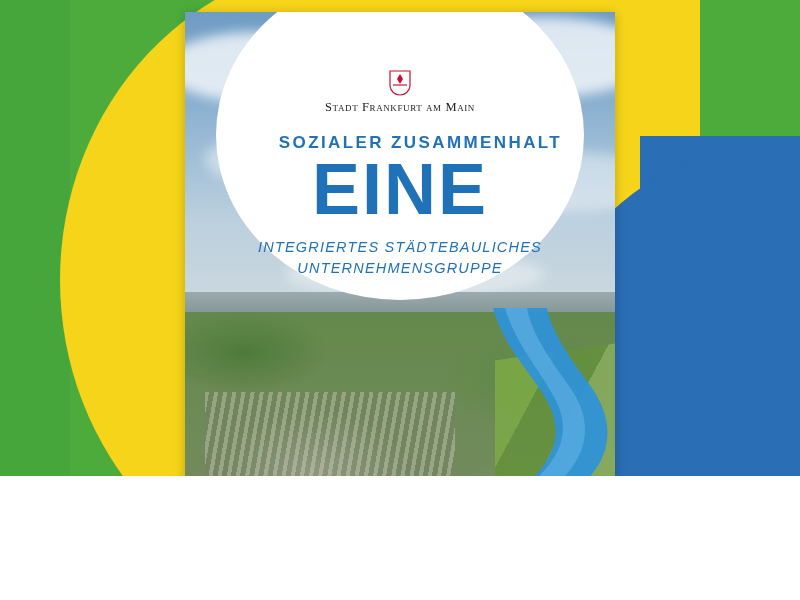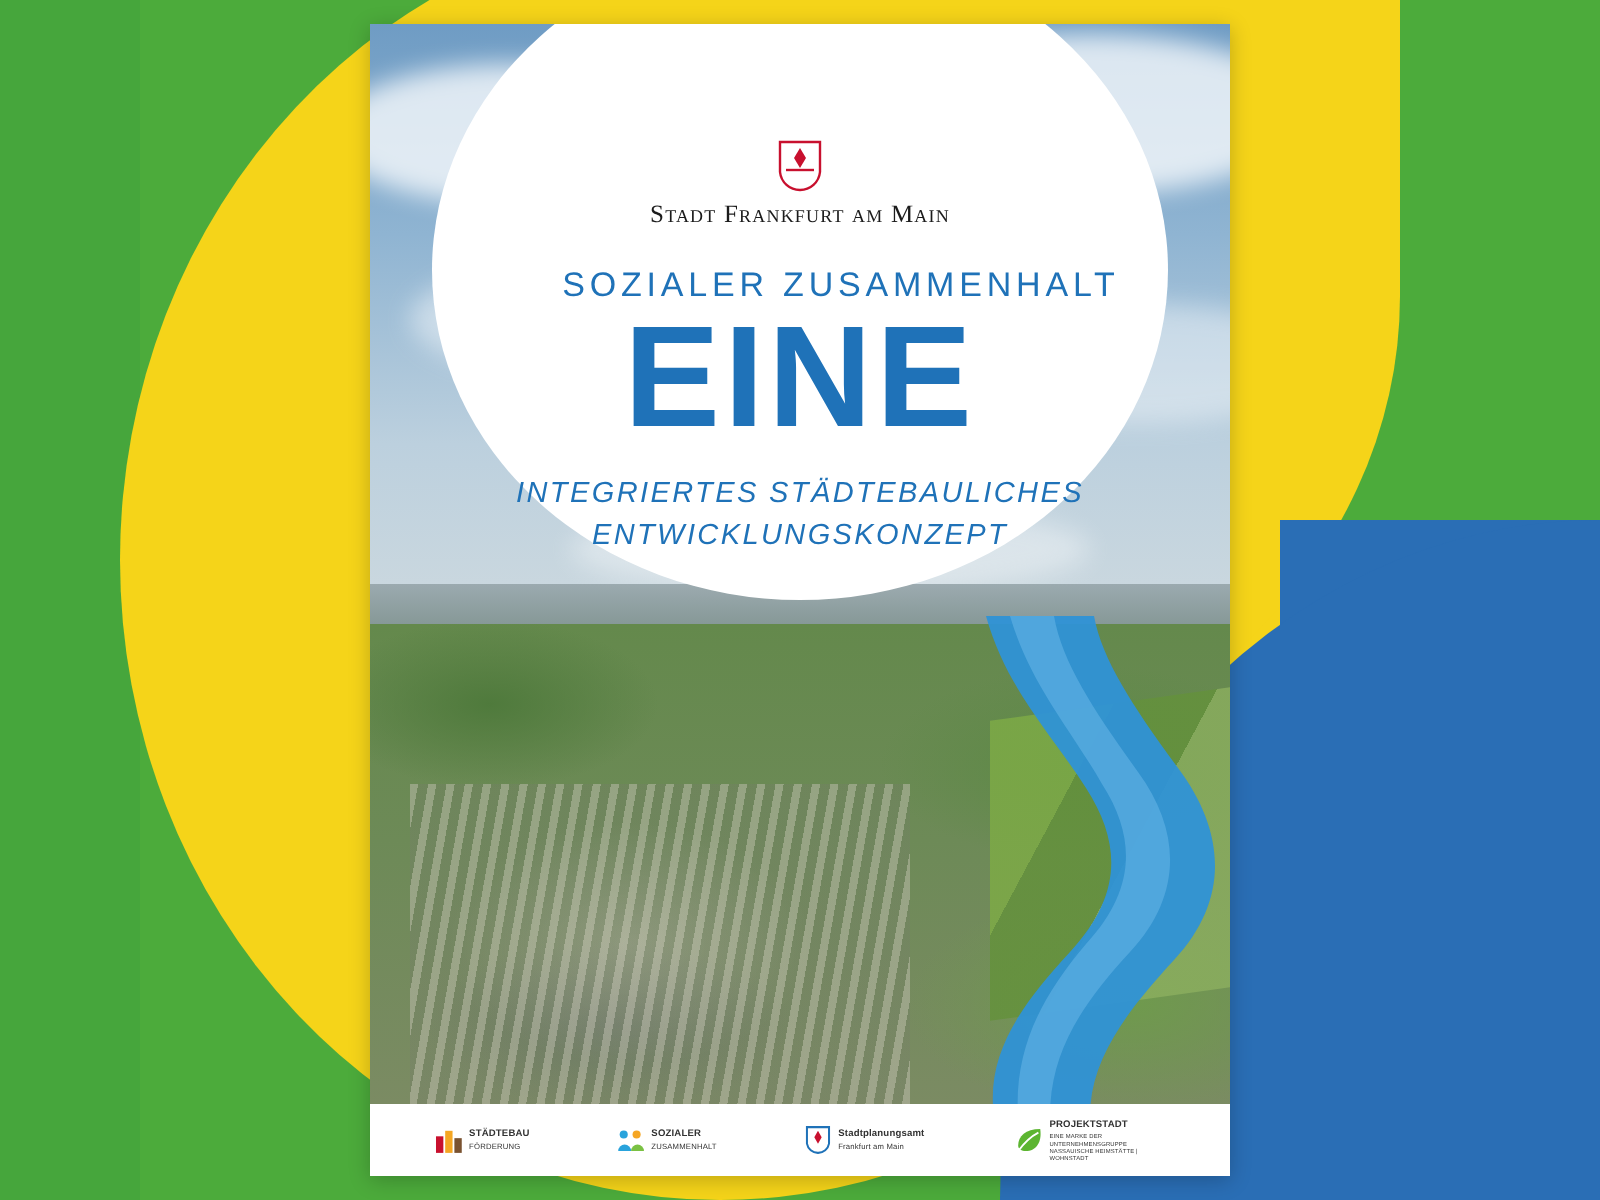--- a/index.html
+++ b/index.html
@@ -7,21 +7,21 @@
     padding: 0;
     width: 800px;
     height: 600px;
     overflow: hidden;
     font-family: "Liberation Sans", sans-serif;
   }
 
   #stage {
     position: relative;
     width: 800px;
-    height: 600px;
+    height: 476px;
     background: #fdba74;
     overflow: hidden;
   }
 
   
   .bg-green-base {
     position: absolute;
     inset: 0;
     background: #4cab3b;
   }
@@ -168,21 +168,21 @@
   .city-name {
     font-family: "Liberation Serif", serif;
     font-size: 12.5px;
     letter-spacing: .6px;
     color: #1b1b1b;
     font-variant: small-caps;
     margin-bottom: 18px;
   }
   .kicker {
     font-size: 17px;
-    font-weight: normal;
+    font-weight: bold;
     letter-spacing: 2.4px;
     color: #1f72b8;
     margin-bottom: 2px;
     padding-left: 41px;
   }
   .big-title {
     font-size: 72px;
     line-height: .95;
     font-weight: bold;
     letter-spacing: 2px;
@@ -271,21 +271,21 @@
       <div class="title-block">
         <svg class="crest" viewBox="0 0 22 26">
           <path d="M1 1 h20 v15 a10 10 0 0 1 -10 9 a10 10 0 0 1 -10 -9 z" fill="#ffffff" stroke="#c8102e" stroke-width="1.2"></path>
           <path d="M11 4 l3 5 -3 5 -3 -5 z" fill="#c8102e"></path>
           <path d="M4 15 h14" stroke="#c8102e" stroke-width="1.2"></path>
         </svg>
         <div class="city-name">Stadt Frankfurt am Main</div>
         <div class="kicker">SOZIALER ZUSAMMENHALT</div>
         <div class="big-title">EINE</div>
         <div class="subtitle">INTEGRIERTES STÄDTEBAULICHES</div>
-        <div class="subtitle">ENTWICKLUNGSKONZEPT</div>
+        <div class="subtitle">UNTERNEHMENSGRUPPE</div>
       </div>
     </div>
 
     <div class="footer">
 
       <div class="logo">
         <svg class="logo-mark" viewBox="0 0 16 16">
           <rect x="1" y="6" width="4" height="9" fill="#c8102e"></rect>
           <rect x="6" y="3" width="4" height="12" fill="#f5a623"></rect>
           <rect x="11" y="7" width="4" height="8" fill="#7a5230"></rect>

